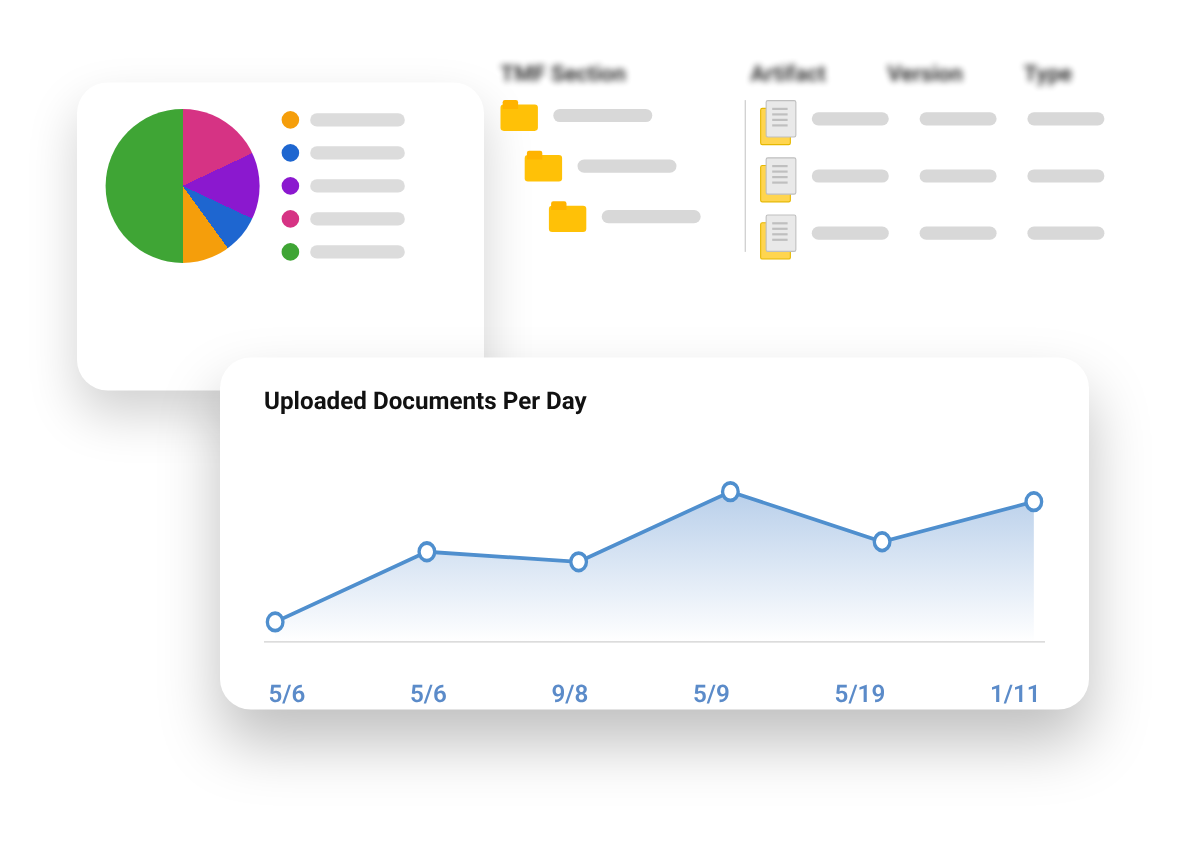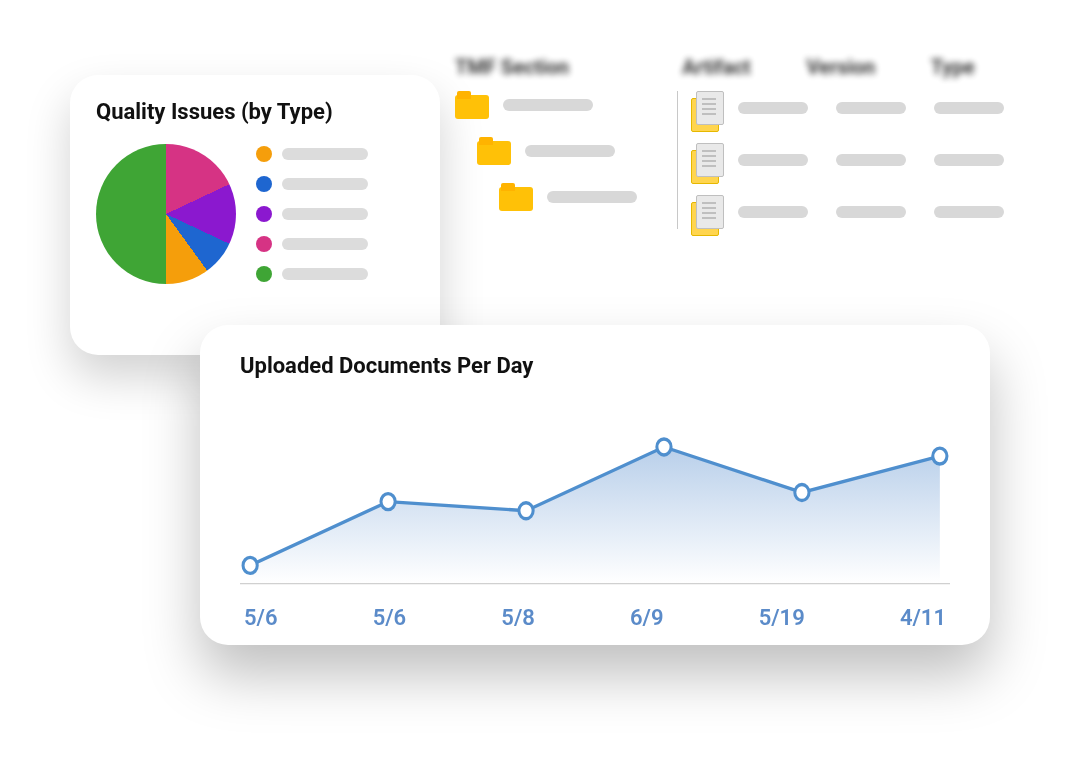--- a/index.html
+++ b/index.html
@@ -34,29 +34,28 @@
   .ph.w2{width:70px;}
   .row.indent1{padding-left:22px;}
   .row.indent2{padding-left:44px;}
   .cells{display:flex;gap:28px;}
   
   .line-card{position:absolute;left:200px;top:325px;width:790px;height:320px;background:#fff;border-radius:28px;box-shadow:0 30px 55px rgba(0,0,0,.25);padding:28px 40px 18px 40px;box-sizing:border-box;}
   .line-card h2{margin:0 0 12px 0;font-size:22px;font-weight:700;color:#111;}
   .chart-wrap{position:relative;width:100%;height:205px;}
   .chart-wrap svg{width:100%;height:100%;display:block;}
   .xlabels{display:flex;justify-content:space-between;margin-top:10px;padding:0 4px;}
-  .xlabels span{color:#5b8bc9;font-size:22px;font-weight:600;}
+  .xlabels span{color:#5b8bc9;font-size:22px;font-weight:600;margin-top:14px;}
 </style>
 </head>
 <body>
 
 <div class="stage">
 
   <div class="pie-card">
-    <h2>Quality Issues (by Type)</h2>
     <div class="pie-body">
       <div class="pie" id="pie" style="background: conic-gradient(from 180deg, rgb(63, 165, 53) 0deg, rgb(63, 165, 53) 180deg, rgb(214, 51, 132) 180deg, rgb(214, 51, 132) 244.8deg, rgb(139, 24, 207) 244.8deg, rgb(139, 24, 207) 295.2deg, rgb(30, 102, 208) 295.2deg, rgb(30, 102, 208) 324deg, rgb(245, 158, 11) 324deg, rgb(245, 158, 11) 360deg);"></div>
       <div class="legend" id="legend">
           <div class="legend-row">
             <span class="dot" style="background:#f59e0b"></span>
             <span class="bar"></span>
           </div>
           <div class="legend-row">
             <span class="dot" style="background:#1e66d0"></span>
             <span class="bar"></span>
@@ -145,20 +144,20 @@
           <circle cx="146" cy="98" r="7" fill="#fff" stroke="#4f8fce" stroke-width="3"></circle>
           <circle cx="282" cy="106" r="7" fill="#fff" stroke="#4f8fce" stroke-width="3"></circle>
           <circle cx="418" cy="50" r="7" fill="#fff" stroke="#4f8fce" stroke-width="3"></circle>
           <circle cx="554" cy="90" r="7" fill="#fff" stroke="#4f8fce" stroke-width="3"></circle>
           <circle cx="690" cy="58" r="7" fill="#fff" stroke="#4f8fce" stroke-width="3"></circle>
         </svg>
     </div>
     <div class="xlabels" id="xlabels">
         <span>5/6</span>
         <span>5/6</span>
-        <span>5/8</span>
-        <span>6/9</span>
+        <span>9/8</span>
+        <span>5/9</span>
         <span>5/19</span>
-        <span>4/11</span>
+        <span>1/11</span>
       </div>
   </div>
 
 </div>
 
 </body></html>

